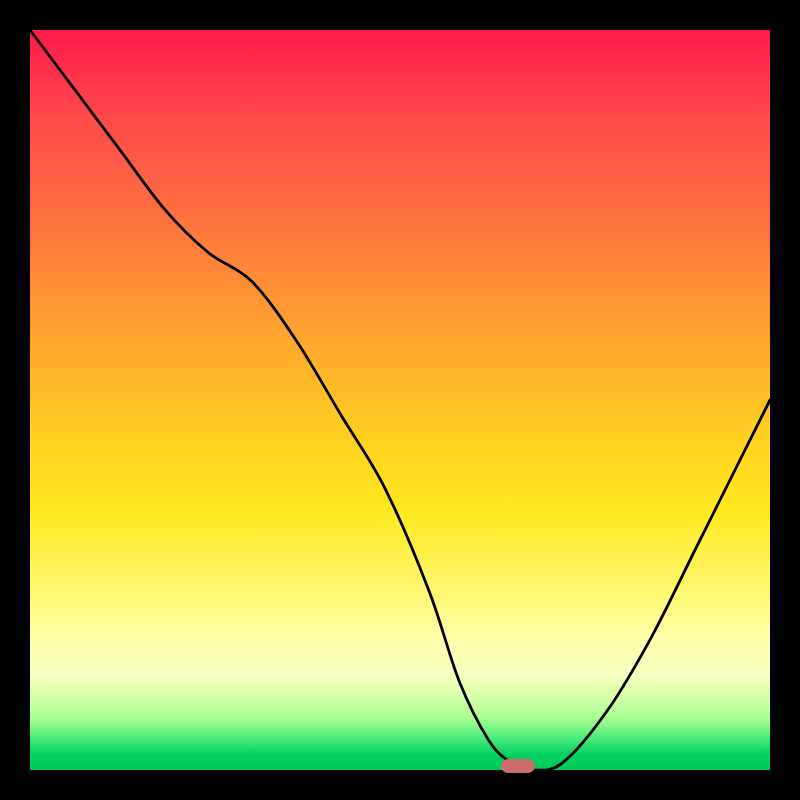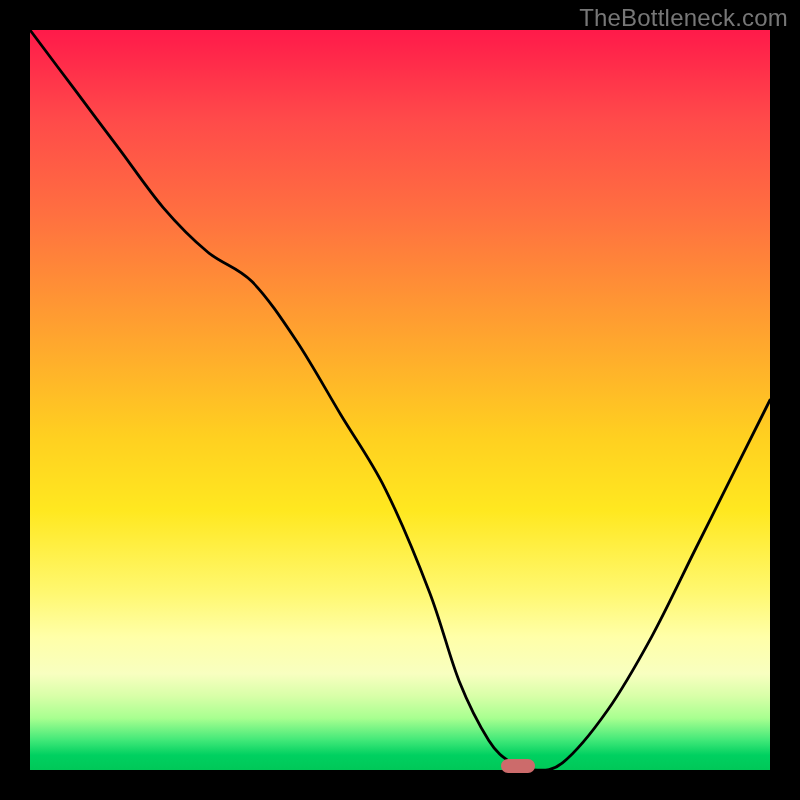--- a/index.html
+++ b/index.html
@@ -80,14 +80,13 @@
 
 <div class="frame">
 
   <div class="plot">
     <svg class="curve-svg" viewBox="0 0 740 740" preserveAspectRatio="none">
       <path id="curve-path" class="curve" d="M 0.0 0.0 C 7.4 9.9 29.6 39.5 44.4 59.2 C 59.2 78.9 74.0 98.7 88.8 118.4 C 103.6 138.1 118.4 160.3 133.2 177.6 C 148.0 194.9 162.8 209.7 177.6 222.0 C 192.4 234.3 207.2 236.8 222.0 251.6 C 236.8 266.4 251.6 288.6 266.4 310.8 C 281.2 333.0 296.0 360.1 310.8 384.8 C 325.6 409.5 340.4 429.2 355.2 458.8 C 370.0 488.4 387.3 530.3 399.6 562.4 C 411.9 594.5 419.3 626.5 429.2 651.2 C 439.1 675.9 450.2 696.8 458.8 710.4 C 467.4 724.0 473.6 727.7 481.0 732.6 C 488.4 737.5 494.6 740.0 503.2 740.0 C 511.8 740.0 520.5 742.5 532.8 732.6 C 545.1 722.7 562.4 701.8 577.2 680.8 C 592.0 659.8 606.8 633.9 621.6 606.8 C 636.4 579.7 651.2 547.6 666.0 518.0 C 680.8 488.4 698.1 453.9 710.4 429.2 C 722.7 404.5 735.1 379.9 740.0 370.0"></path>
     </svg>
     <div id="marker" class="marker" style="left: 488.4px; top: 736.3px; background: rgb(204, 107, 107);"></div>
   </div>
 
-  <div class="watermark">TheBottleneck.com</div>
 </div>
 
 </body></html>

